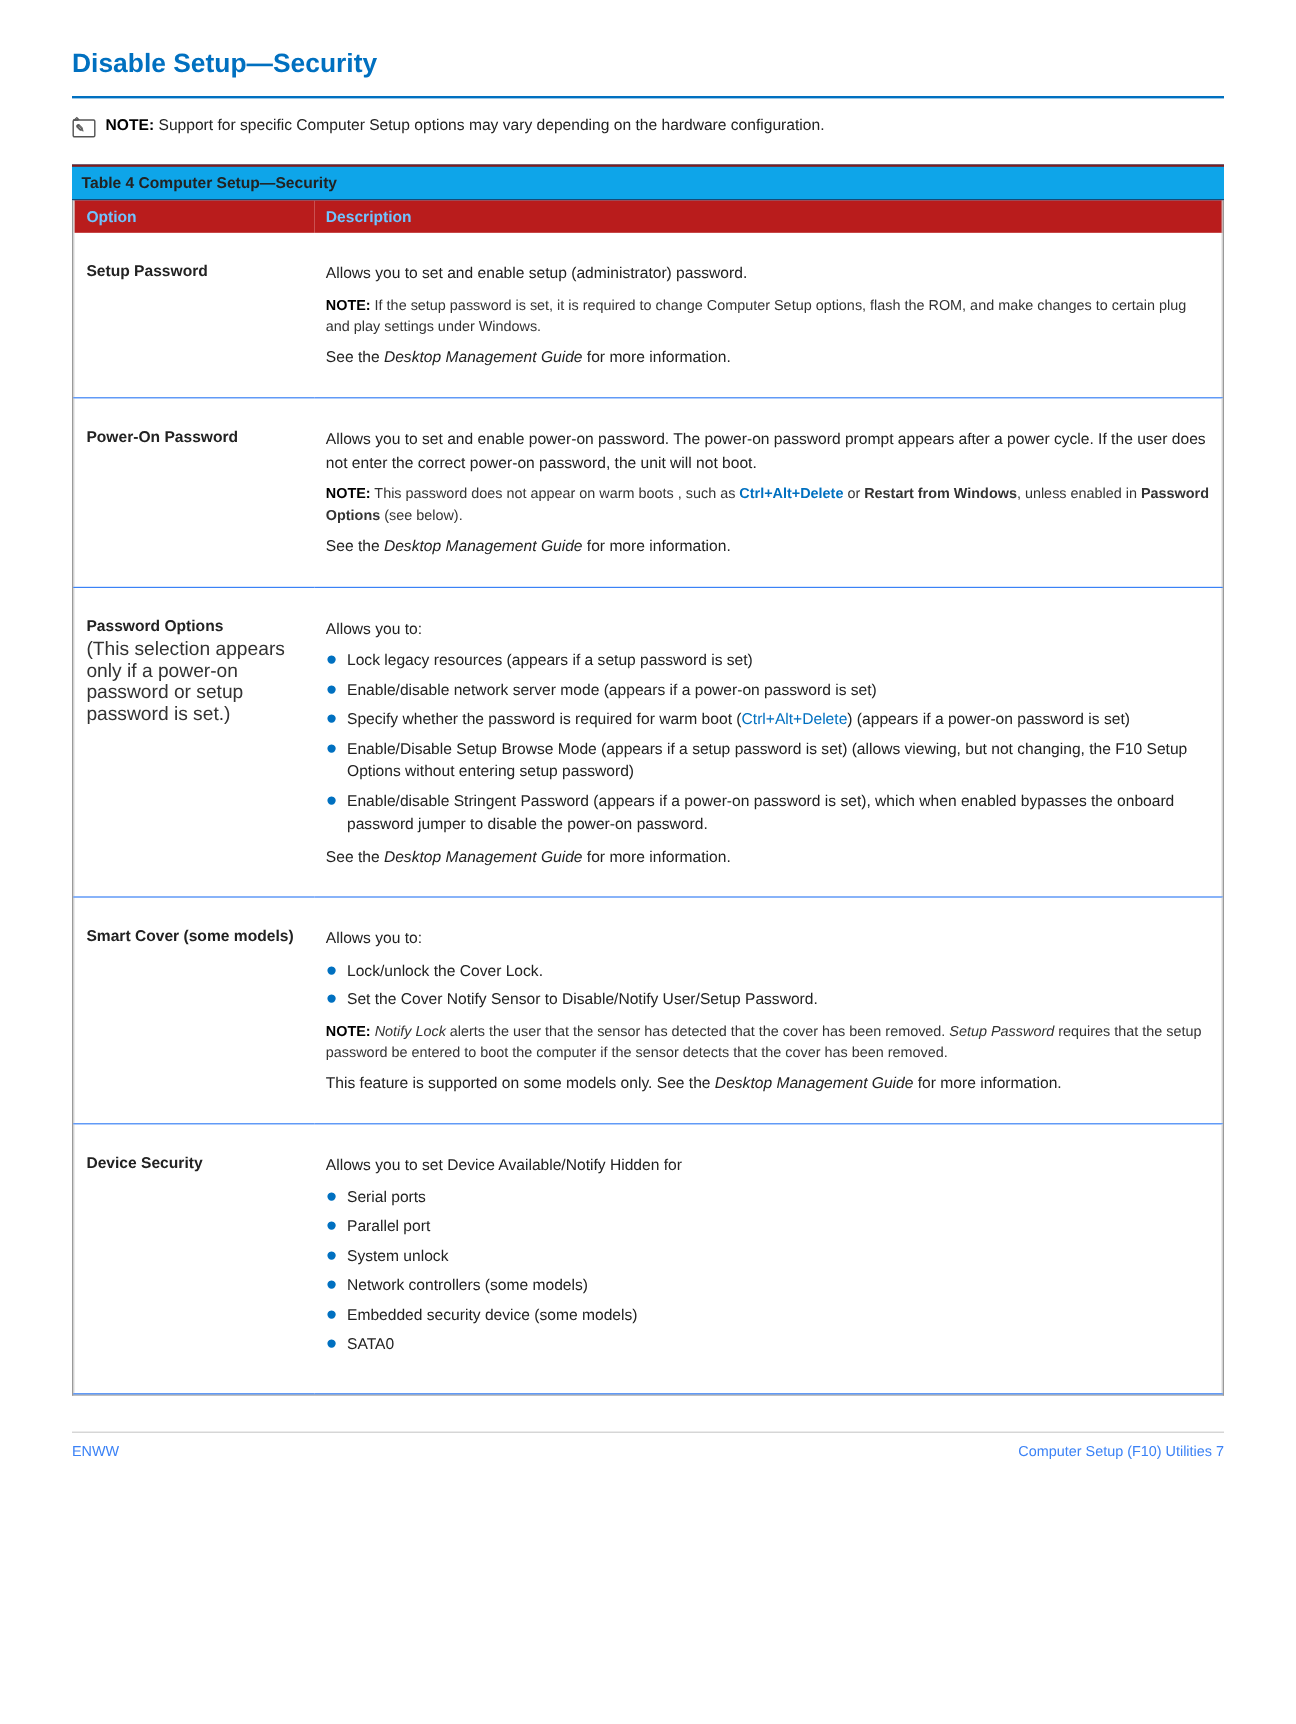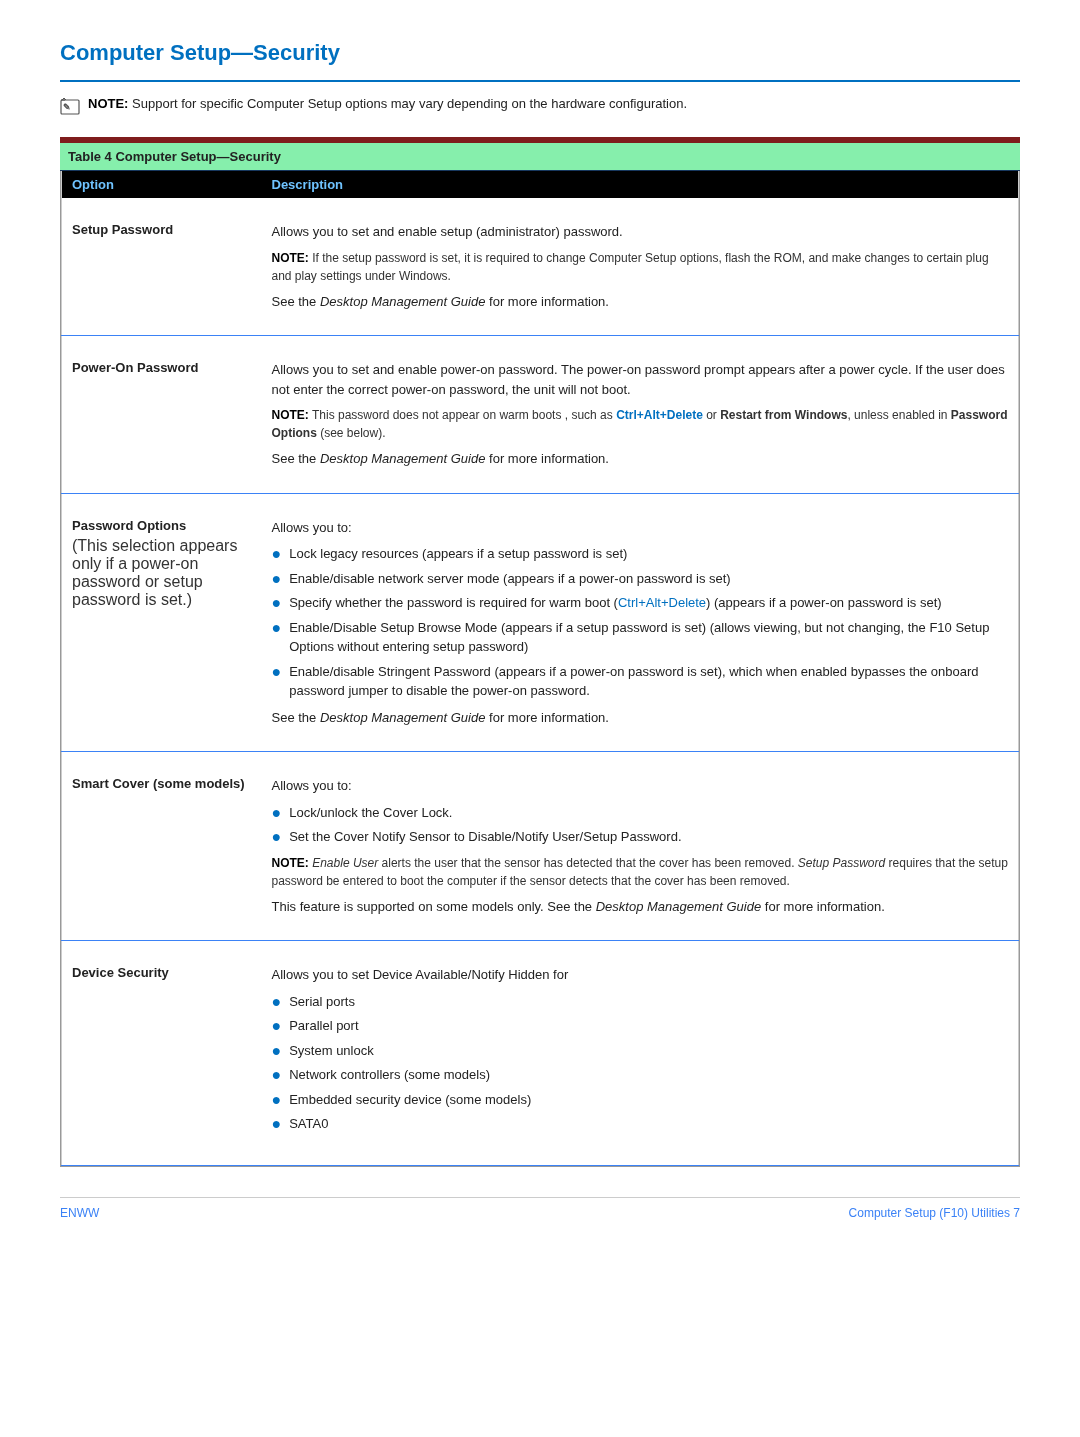--- a/index.html
+++ b/index.html
@@ -42,34 +42,34 @@
 
     .note-text strong {
       color: #000;
     }
 
     .table-label {
       font-size: 13px;
       font-weight: bold;
       margin-bottom: 0;
       padding: 6px 8px;
-      background: #86efac;
-      border-top: 6px solid #7f1d1d;
+      background: #0ea5e9;
+      border-top: 2px solid #7f1d1d;
       border-bottom: 1px solid #17375e;
     }
 
     table {
       width: 100%;
       border-collapse: collapse;
       border-left: 1px solid #ccc;
       border-right: 1px solid #ccc;
     }
 
     thead tr th {
-      background: #000000;
+      background: #b91c1c;
       color: #fff;
       font-weight: bold;
       font-size: 13px;
       padding: 6px 10px;
       text-align: left;
       border: none;
     }
 
     thead tr th.col-option {
       width: 200px;
@@ -165,21 +165,21 @@
     }
 
     .table-outer-border {
       border: 1px solid #999;
       border-top: none;
     }
   </style>
 </head>
 <body>
 
-<div class="page-title">Computer Setup—Security</div>
+<div class="page-title">Disable Setup—Security</div>
 <div class="page-title-underline"></div>
 
 <div class="note-box">
   <svg class="note-icon" viewBox="0 0 22 22" xmlns="http://www.w3.org/2000/svg">
     <rect x="1" y="3" width="18" height="14" rx="1" fill="none" stroke="#555" stroke-width="1.2"></rect>
     <line x1="1" y1="3" x2="5" y2="3" stroke="#555" stroke-width="1.2"></line>
     <path d="M2 3 L4 1 L6 3" fill="none" stroke="#555" stroke-width="1"></path>
     <text x="3" y="13" font-size="9" font-weight="bold" fill="#555">✎</text>
   </svg>
   <div class="note-text">
@@ -263,21 +263,21 @@
           <li>
                 <span class="bullet-dot">●</span>
                 <span>Lock/unlock the Cover Lock.</span>
               </li>
           <li>
                 <span class="bullet-dot">●</span>
                 <span>Set the Cover Notify Sensor to Disable/Notify User/Setup Password.</span>
               </li>
         </ul>
         <p class="note-inline">
-          <span class="note-label">NOTE:</span>  <span class="italic">Enable User</span> alerts the user that the sensor has detected that the cover has been removed. <span class="italic">Setup Password</span> requires that the setup password be entered to boot the computer if the sensor detects that the cover has been removed.
+          <span class="note-label">NOTE:</span>  <span class="italic">Notify Lock</span> alerts the user that the sensor has detected that the cover has been removed. <span class="italic">Setup Password</span> requires that the setup password be entered to boot the computer if the sensor detects that the cover has been removed.
         </p>
         <p>This feature is supported on some models only. See the <span class="italic">Desktop Management Guide</span> for more information.</p>
       </td>
     </tr>
 
     <tr>
       <td class="option-cell">Device Security</td>
       <td class="desc-cell">
         <p>Allows you to set Device Available/Notify Hidden for</p>
         <ul class="bullet-list">

